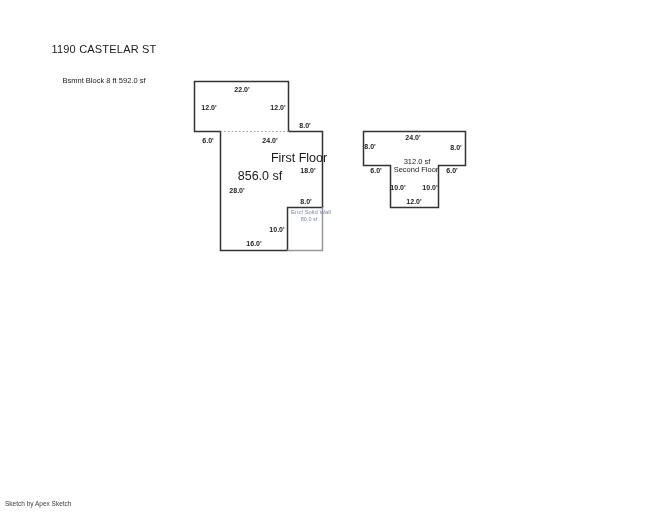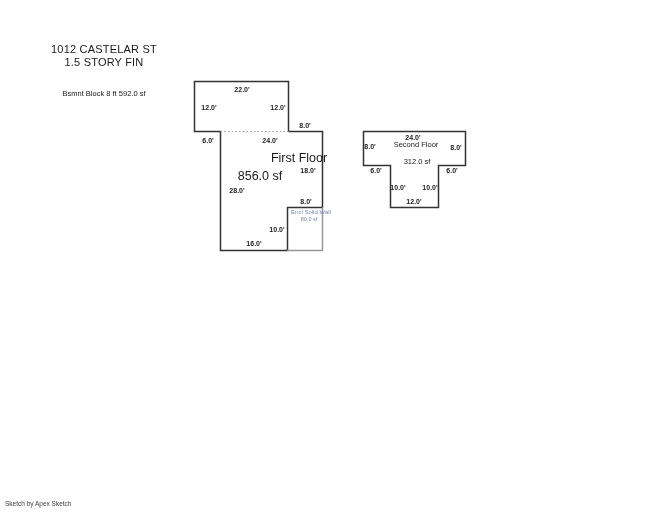--- a/index.html
+++ b/index.html
@@ -41,22 +41,21 @@
     font-size: 6.5px;
     color: #3c3c3c;
   }
 </style>
 </head>
 <body>
 
 <div class="canvas">
 
   <div class="header">
-    <div class="h-line">1012 CASTELAR ST</div>
-    <div class="h-line">1.5 STORY FIN</div>
+    <div class="h-line">1190 CASTELAR ST</div>
     <div class="h-sub">Bsmnt Block 8 ft 592.0 sf</div>
   </div>
 
   <svg class="plan" width="650" height="519" viewBox="0 0 650 519">
 
     <path class="wall" d="M288.5,131.5 V81.5 H194.5 V131.5 H220.5 V250.5 H287.5"></path>
 
     <path class="wall" d="M288.5,131.5 H322.5 V207.5"></path>
 
     <path class="wall-dotted" d="M220.5,131.5 H288.5"></path>
@@ -80,21 +79,21 @@
   <span class="lbl dim" style="left:237px; top:190px;">28.0'</span>
   <span class="lbl dim" style="left:306px; top:201px;">8.0'</span>
   <span class="lbl encl-lbl" style="left:311px; top:212px;">Encl Solid Wall</span>
   <span class="lbl encl-area" style="left:309px; top:219px;">80.0 sf</span>
   <span class="lbl dim" style="left:277px; top:229px;">10.0'</span>
   <span class="lbl dim" style="left:254px; top:243px;">16.0'</span>
 
   <span class="lbl dim" style="left:413px; top:137px;">24.0'</span>
   <span class="lbl dim" style="left:370px; top:146px;">8.0'</span>
   <span class="lbl dim" style="left:456px; top:147px;">8.0'</span>
-  <span class="lbl room-title-sm" style="left:416px; top:144px;text-align:center;">Second Floor</span>
+  <span class="lbl room-title-sm" style="left:416px; top:169px;text-align:center;">Second Floor</span>
   <span class="lbl room-title-sm" style="left:417px; top:161px;">312.0 sf</span>
   <span class="lbl dim" style="left:376px; top:170px;">6.0'</span>
   <span class="lbl dim" style="left:452px; top:170px;">6.0'</span>
   <span class="lbl dim" style="left:398px; top:187px;">10.0'</span>
   <span class="lbl dim" style="left:430px; top:187px;">10.0'</span>
   <span class="lbl dim" style="left:414px; top:201px;">12.0'</span>
 
   <div class="footer">Sketch by Apex Sketch</div>
 
 </div>

